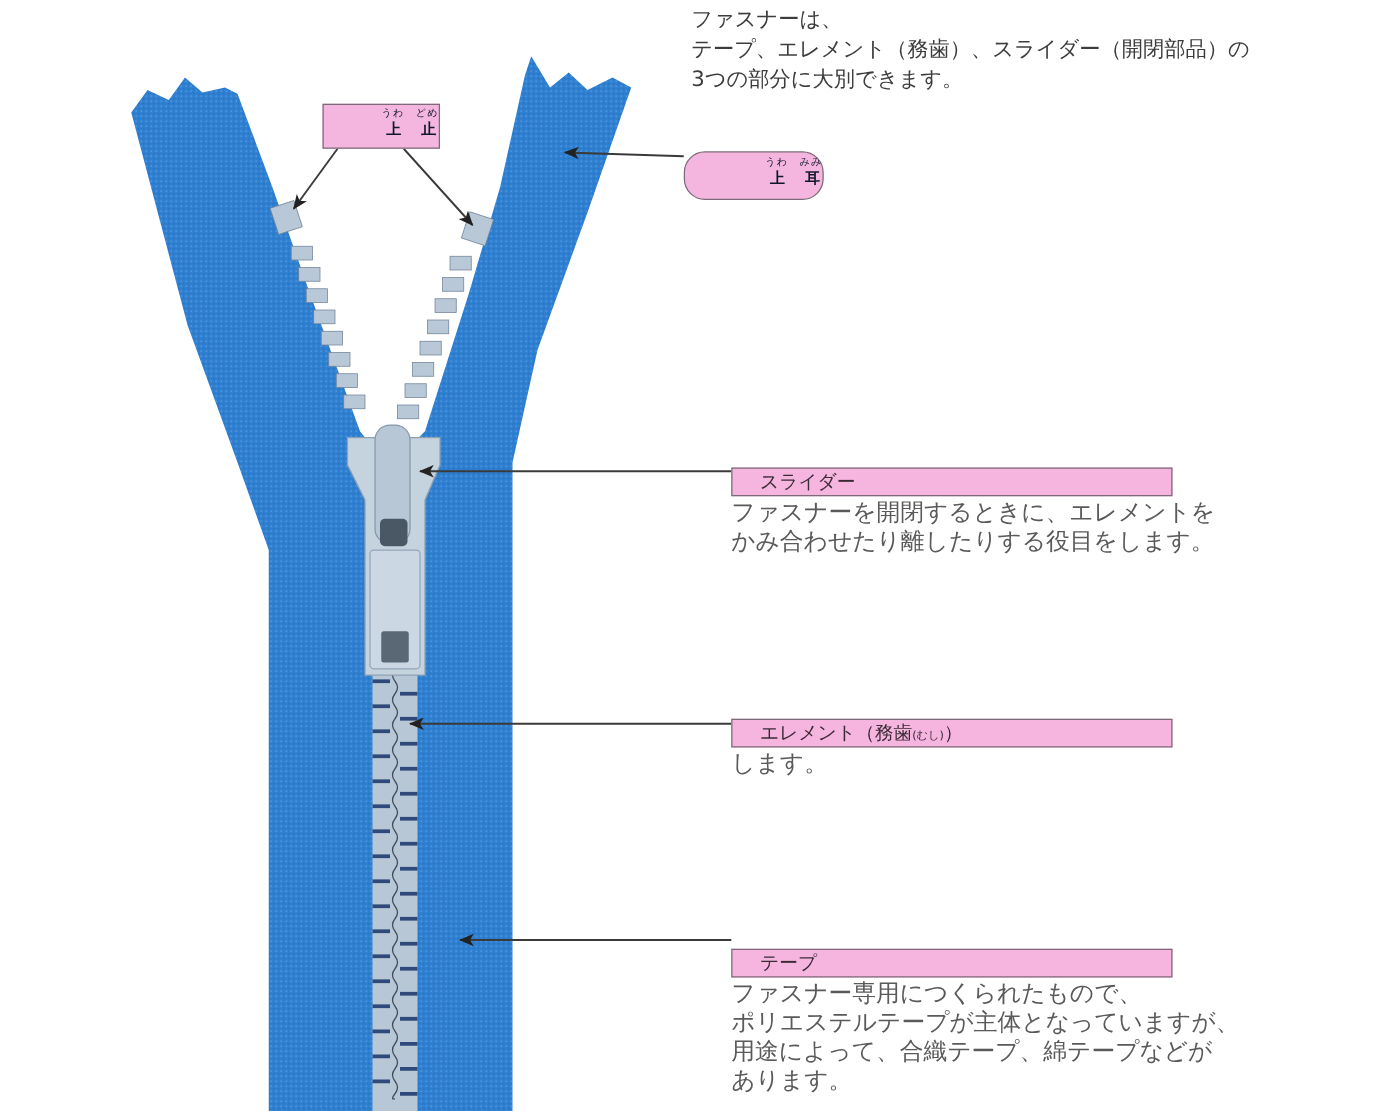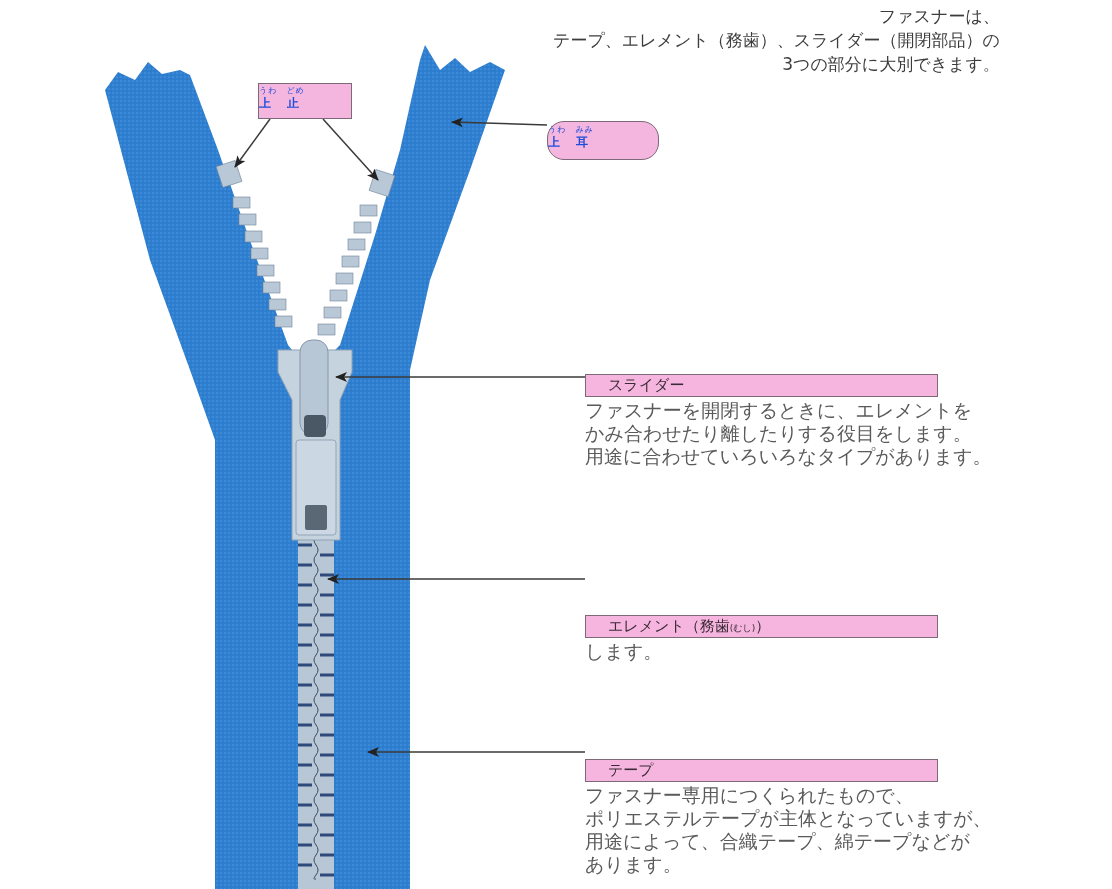--- a/index.html
+++ b/index.html
@@ -1,21 +1,21 @@
 <!DOCTYPE html>
 <html><head>
 <meta charset="utf-8">
 <style>
   html, body { margin: 0; padding: 0; background: #ffffff; }
   body { width: 1112px; height: 889px; position: relative; overflow: hidden;
          font-family: "DejaVu Sans", "Liberation Sans", sans-serif; color: #4a4a4a; }
   .canvas { position: absolute; left: 0; top: 0; }
   .intro { position: absolute; left: 553px; top: 4px; font-size: 17px; line-height: 24px; color: #3c3c3c; }
-  .intro div { white-space: nowrap; text-align: right; }
-  .small-label { position: absolute; background: #f4b6df; border: 1.5px solid #7d6a78; text-align: left; color: #1d4ed8; }
+  .intro div { white-space: nowrap; }
+  .small-label { position: absolute; background: #f4b6df; border: 1.5px solid #7d6a78; text-align: right; color: #0f172a; }
   .small-label .ruby { font-size: 8px; line-height: 9px; letter-spacing: 1px; }
   .small-label .kanji { font-size: 12px; line-height: 17px; font-weight: bold; letter-spacing: 2px; }
   .section { position: absolute; left: 585px; width: 353px; }
   .section .head { background: #f6b5df; border: 1.5px solid #7d6a78; height: 20px; line-height: 20px;
                    font-size: 15px; color: #3a2a36; padding-left: 22px; box-sizing: border-box; height: 23px; }
   .section .head .sub { font-size: 9px; }
   .section .body { font-size: 19px; line-height: 23px; color: #5a5a5a; margin-top: 2px; white-space: nowrap; }
 </style>
 </head>
 <body>
@@ -135,25 +135,24 @@
   <div class="kanji">上　耳</div>
 </div>
 
 <div class="section" style="top:374px;">
   <div class="head">
     <span>スライダー</span>
   </div>
   <div class="body">
     <div>ファスナーを開閉するときに、エレメントを</div>
     <div>かみ合わせたり離したりする役目をします。</div>
-    <div>用途に合わせていろいろなタイプがあります。</div>
   </div>
 </div>
 
-<div class="section" style="top:575px;margin-top:40px;">
+<div class="section" style="top:575px;">
   <div class="head">
     <span>エレメント（務歯</span><span class="sub">(むし)</span><span>）</span>
   </div>
   <div class="body">
     <div>します。</div>
   </div>
 </div>
 
 <div class="section" style="top:759px;">
   <div class="head">

